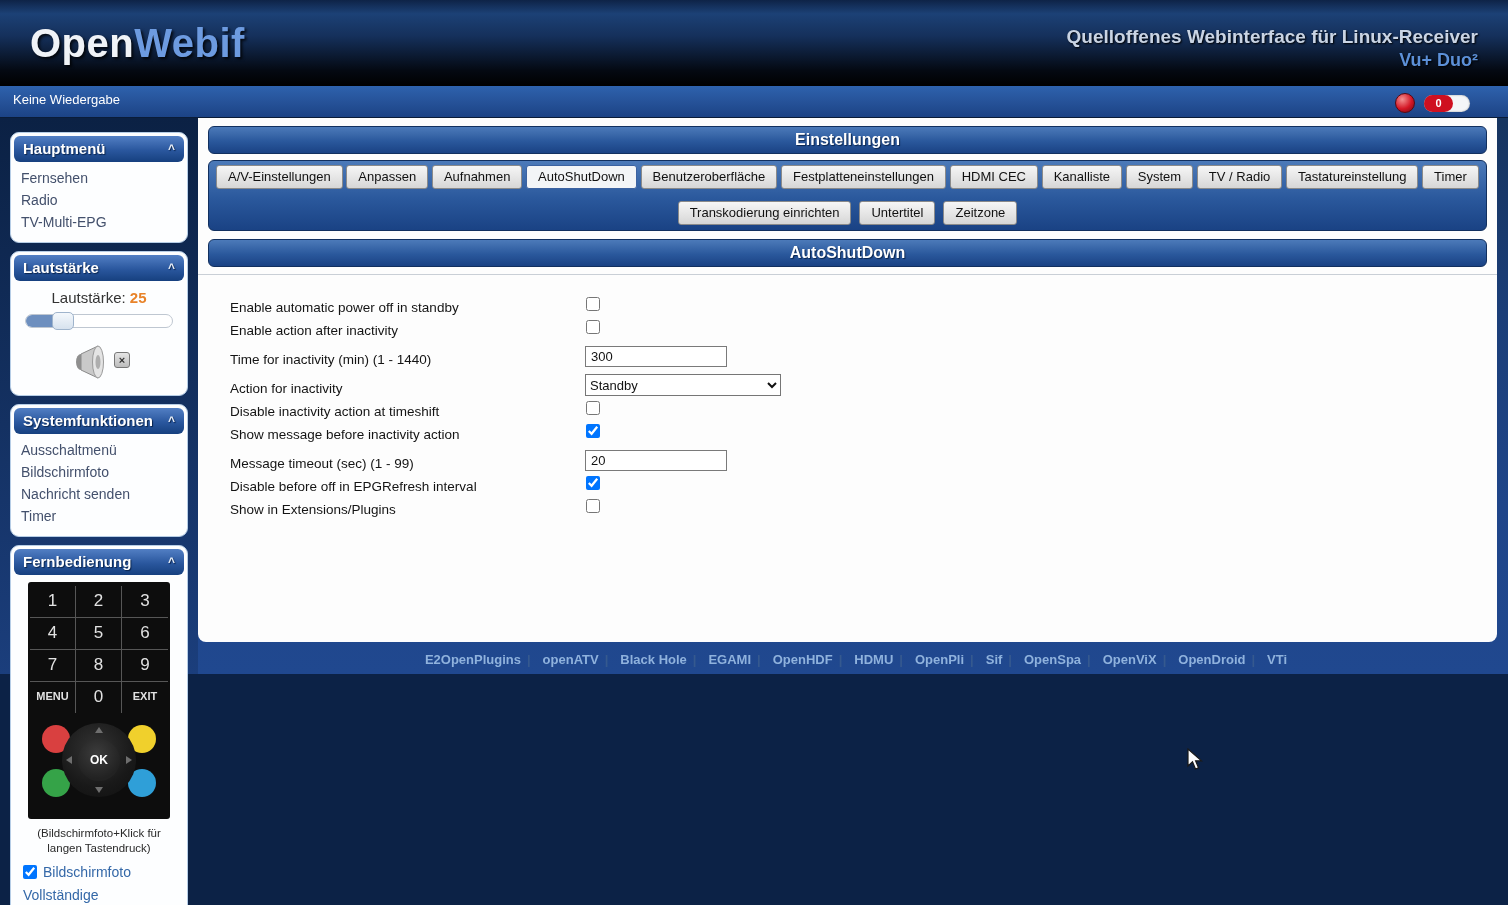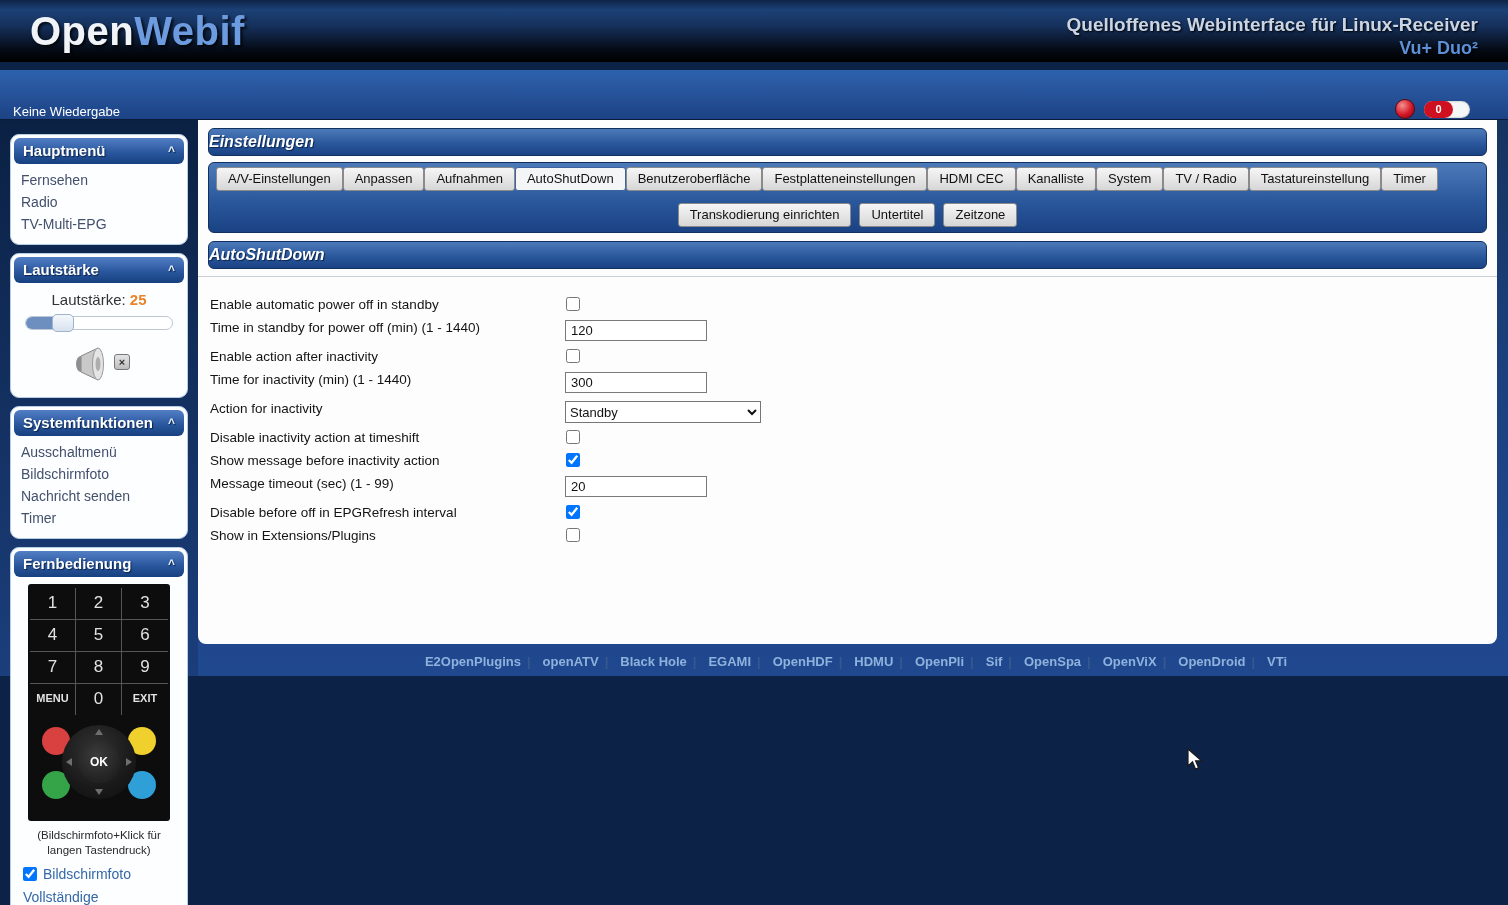--- a/index.html
+++ b/index.html
@@ -1,33 +1,33 @@
 <!DOCTYPE html>
 <html><head>
 <meta charset="utf-8">
 <style>
   * { margin:0; padding:0; box-sizing:border-box; }
   html,body { width:1508px; height:905px; overflow:hidden; background:#0c2246; }
   body { font-family:"Liberation Sans", sans-serif; }
   .app { position:relative; width:1508px; height:905px; overflow:hidden; }
 
   
-  .header { height:62px; background:linear-gradient(180deg,#0e2347 0%,#1c4176 16%,#15305b 42%,#040912 82%,#000 100%);
+  .header { height:86px; background:linear-gradient(180deg,#0e2347 0%,#1c4176 16%,#15305b 42%,#040912 82%,#000 100%);
             display:flex; justify-content:space-between; align-items:center; padding:0 30px 0 30px; }
   .logo { font-size:40px; font-weight:bold; letter-spacing:0.5px; text-shadow:2px 2px 3px rgba(0,0,0,.8); }
   .logo .lo-open { color:#f0f3f7; }
   .logo .lo-webif { color:#6d9be0; }
   .header-right { text-align:right; line-height:1.25; padding-top:10px; }
   .header-sub { color:#c9d4e4; font-size:19px; font-weight:bold; text-shadow:1px 1px 2px #000; }
   .header-model { color:#5c90d8; font-size:18px; font-weight:bold; text-shadow:1px 1px 2px #000; }
 
   
-  .navbar { height:50px; background:linear-gradient(180deg,#2e62ad 0%,#27549b 45%,#1c4385 100%);
-            border-bottom:1px solid #0a1c38; display:flex; justify-content:space-between; align-items:flex-end;
-            padding:6px 38px 0 13px;margin-top:8px; }
+  .navbar { height:32px; background:linear-gradient(180deg,#2e62ad 0%,#27549b 45%,#1c4385 100%);
+            border-bottom:1px solid #0a1c38; display:flex; justify-content:space-between; align-items:flex-start;
+            padding:6px 38px 0 13px; }
   .now-playing { color:#fff; font-size:13px; }
   .nav-right { display:flex; align-items:center; gap:9px; margin-top:1px; }
   .rec-orb { width:20px; height:20px; border-radius:50%;
              background:radial-gradient(circle at 35% 30%, #f49090 0%, #d41625 55%, #6d0a12 100%);
              border:1px solid #5a0810; }
   .count-toggle { width:46px; height:17px; border-radius:9px; background:#f4f6f8; position:relative;
                   box-shadow:inset 0 0 2px rgba(0,0,0,.4); }
   .count-left { position:absolute; left:0; top:0; width:29px; height:17px; background:#cf1020; border-radius:9px;
                 color:#fff; font-size:11px; font-weight:bold; text-align:center; line-height:17px; }
 
@@ -83,35 +83,35 @@
   .arr.down { left:50%; bottom:4px; transform:translateX(-50%); border-top:6px solid #6e6e6e; border-bottom:none; }
   .arr.left { left:4px; top:50%; transform:translateY(-50%); border-right:6px solid #6e6e6e; border-left:none; }
   .arr.right { right:4px; top:50%; transform:translateY(-50%); border-left:6px solid #6e6e6e; border-right:none; }
   .remote-hint { font-size:11.5px; color:#2a2a2a; text-align:center; padding:7px 2px 2px 2px; line-height:1.3; }
   .shot-row { display:flex; align-items:center; gap:6px; padding:6px 0 2px 2px; font-size:14px; color:#3468a8; }
   .shot-row input { width:14px; height:14px; }
   .full-remote-link { font-size:14px; color:#3468a8; line-height:1.35; padding:4px 0 2px 2px; cursor:pointer; width:120px; }
 
   
   .section-bar { background:linear-gradient(180deg,#4c7ab9 0%,#2a589c 55%,#1a4284 100%); border:1px solid #12305f;
-                 border-radius:6px; color:#fff; font-weight:bold; font-size:16px; padding:4px 0;
-                 text-shadow:1px 1px 1px #0a244c;font-style:italic; }
+                 border-radius:6px; color:#fff; font-weight:bold; font-size:16px; text-align:center; padding:4px 0;
+                 text-shadow:1px 1px 1px #0a244c; }
   .tabs-bar { background:linear-gradient(180deg,#4c7ab9 0%,#2a589c 55%,#1a4284 100%); border:1px solid #12305f;
               border-radius:6px; margin-top:6px; padding:4px 7px 5px 7px; }
   .tab-row { display:flex; }
-  .tab-row.first { }
+  .tab-row.first { justify-content:space-between; }
   .tab-row.second { justify-content:center; gap:8px; margin-top:12px; }
   .tab-btn { background:linear-gradient(180deg,#f6f6f6 0%,#e8e8e8 45%,#d6d6d6 100%); border:1px solid #8a8a8a;
              border-radius:3px; font-size:13px; color:#111; padding:3px 11px 4px 11px; white-space:nowrap; cursor:pointer;
              font-family:"Liberation Sans", sans-serif; }
   .tab-btn.active { background:#f3f5f7; border:1px solid #3c62a0; }
   .divider { border-top:1px solid #c9cfd6; margin:7px -10px 0 -10px; }
 
   .form { margin:20px 0 0 2px; }
-  .form-row { display:flex; align-items:flex-start; margin-bottom:3px; min-height:20px; }
+  .form-row { display:flex; align-items:flex-end; margin-bottom:3px; min-height:20px;margin-left:20px; }
   .form-row.tall { min-height:26px; }
   .form-label { width:355px; font-size:13.5px; color:#141414; }
   .form-ctrl input[type="checkbox"] { width:14px; height:14px; margin-left:1px; }
   .form-ctrl input[type="text"] { width:142px; height:21px; border:1px solid #7a7a7a; font-size:13px; padding:1px 5px;
                                   font-family:"Liberation Sans", sans-serif; color:#111; }
   .form-ctrl select { width:196px; height:22px; border:1px solid #767676; font-size:13px;
                       font-family:"Liberation Sans", sans-serif; color:#111; background:#fff; }
 
   
   .footer-links { text-align:center; padding-top:10px; font-size:13px; font-weight:bold; }
@@ -271,24 +271,20 @@
               <button class="tab-btn">Zeitzone</button>
             </div>
         </div>
         <div class="section-bar" style="margin-top:8px;">AutoShutDown</div>
         <div class="divider"></div>
         <div class="form" id="settings-form">
             <div class="form-row">
               <div class="form-label">Enable automatic power off in standby</div>
               <div class="form-ctrl"><input type="checkbox" style=""></div>
             </div>
-            <div class="form-row tall">
-              <div class="form-label">Time in standby for power off (min) (1 - 1440)</div>
-              <div class="form-ctrl"><input type="text" value="120" style=""></div>
-            </div>
             <div class="form-row">
               <div class="form-label">Enable action after inactivity</div>
               <div class="form-ctrl"><input type="checkbox" style=""></div>
             </div>
             <div class="form-row tall">
               <div class="form-label">Time for inactivity (min) (1 - 1440)</div>
               <div class="form-ctrl"><input type="text" value="300" style=""></div>
             </div>
             <div class="form-row tall">
               <div class="form-label">Action for inactivity</div>

